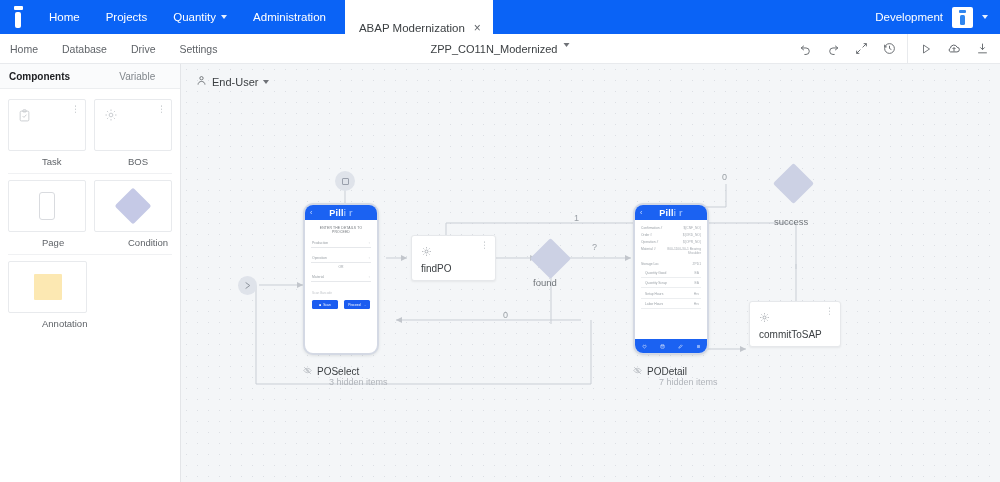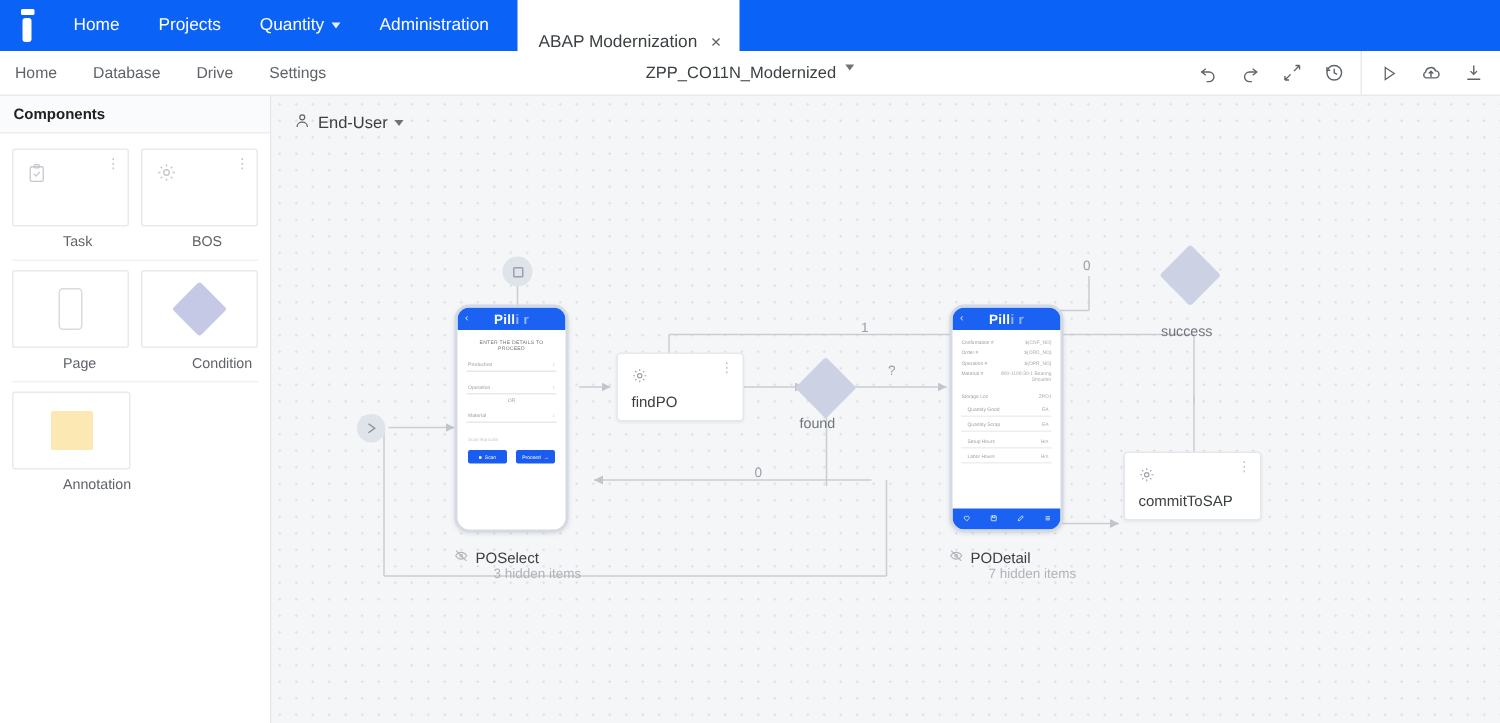--- a/index.html
+++ b/index.html
@@ -278,20 +278,27 @@
       <i class="caret-d"></i>
     </div>
     <div class="nav-item">
       <span>Administration</span>
     </div>
   </div>
   <div class="tab-active">
     <span>ABAP Modernization</span>
     <span class="tab-close">×</span>
   </div>
+  <div class="topbar-right">
+    <span class="env-label">Development</span>
+    <span class="avatar">
+      <span class="avatar-glyph"></span>
+    </span>
+    <i class="caret-d" style="color:#fff"></i>
+  </div>
 </div>
 
 <div class="subbar">
   <div class="subnav">
     <div class="subnav-item">Home</div>
     <div class="subnav-item">Database</div>
     <div class="subnav-item">Drive</div>
     <div class="subnav-item">Settings</div>
   </div>
   <div class="doc-title">
@@ -344,20 +351,21 @@
             <path d="M4 20 h16"></path>
         </svg>
       </div>
     </div>
   </div>
 </div>
 
 <div class="leftpanel">
   <div class="lp-tabs">
     <div class="lp-tab sel">Components</div>
+    <div class="lp-tab">Variable</div>
   </div>
   <div class="lp-grid">
 
     <div class="lp-row sep">
       <div class="lp-cellwrap">
         <div class="lp-card">
           <span class="cardicon">
             <svg width="13" height="15" viewBox="0 0 24 24" fill="none" stroke="currentColor" stroke-width="1.6">
               <rect x="4" y="4" width="16" height="18" rx="2"></rect>
               <rect x="9" y="1.5" width="6" height="4" rx="1"></rect>

